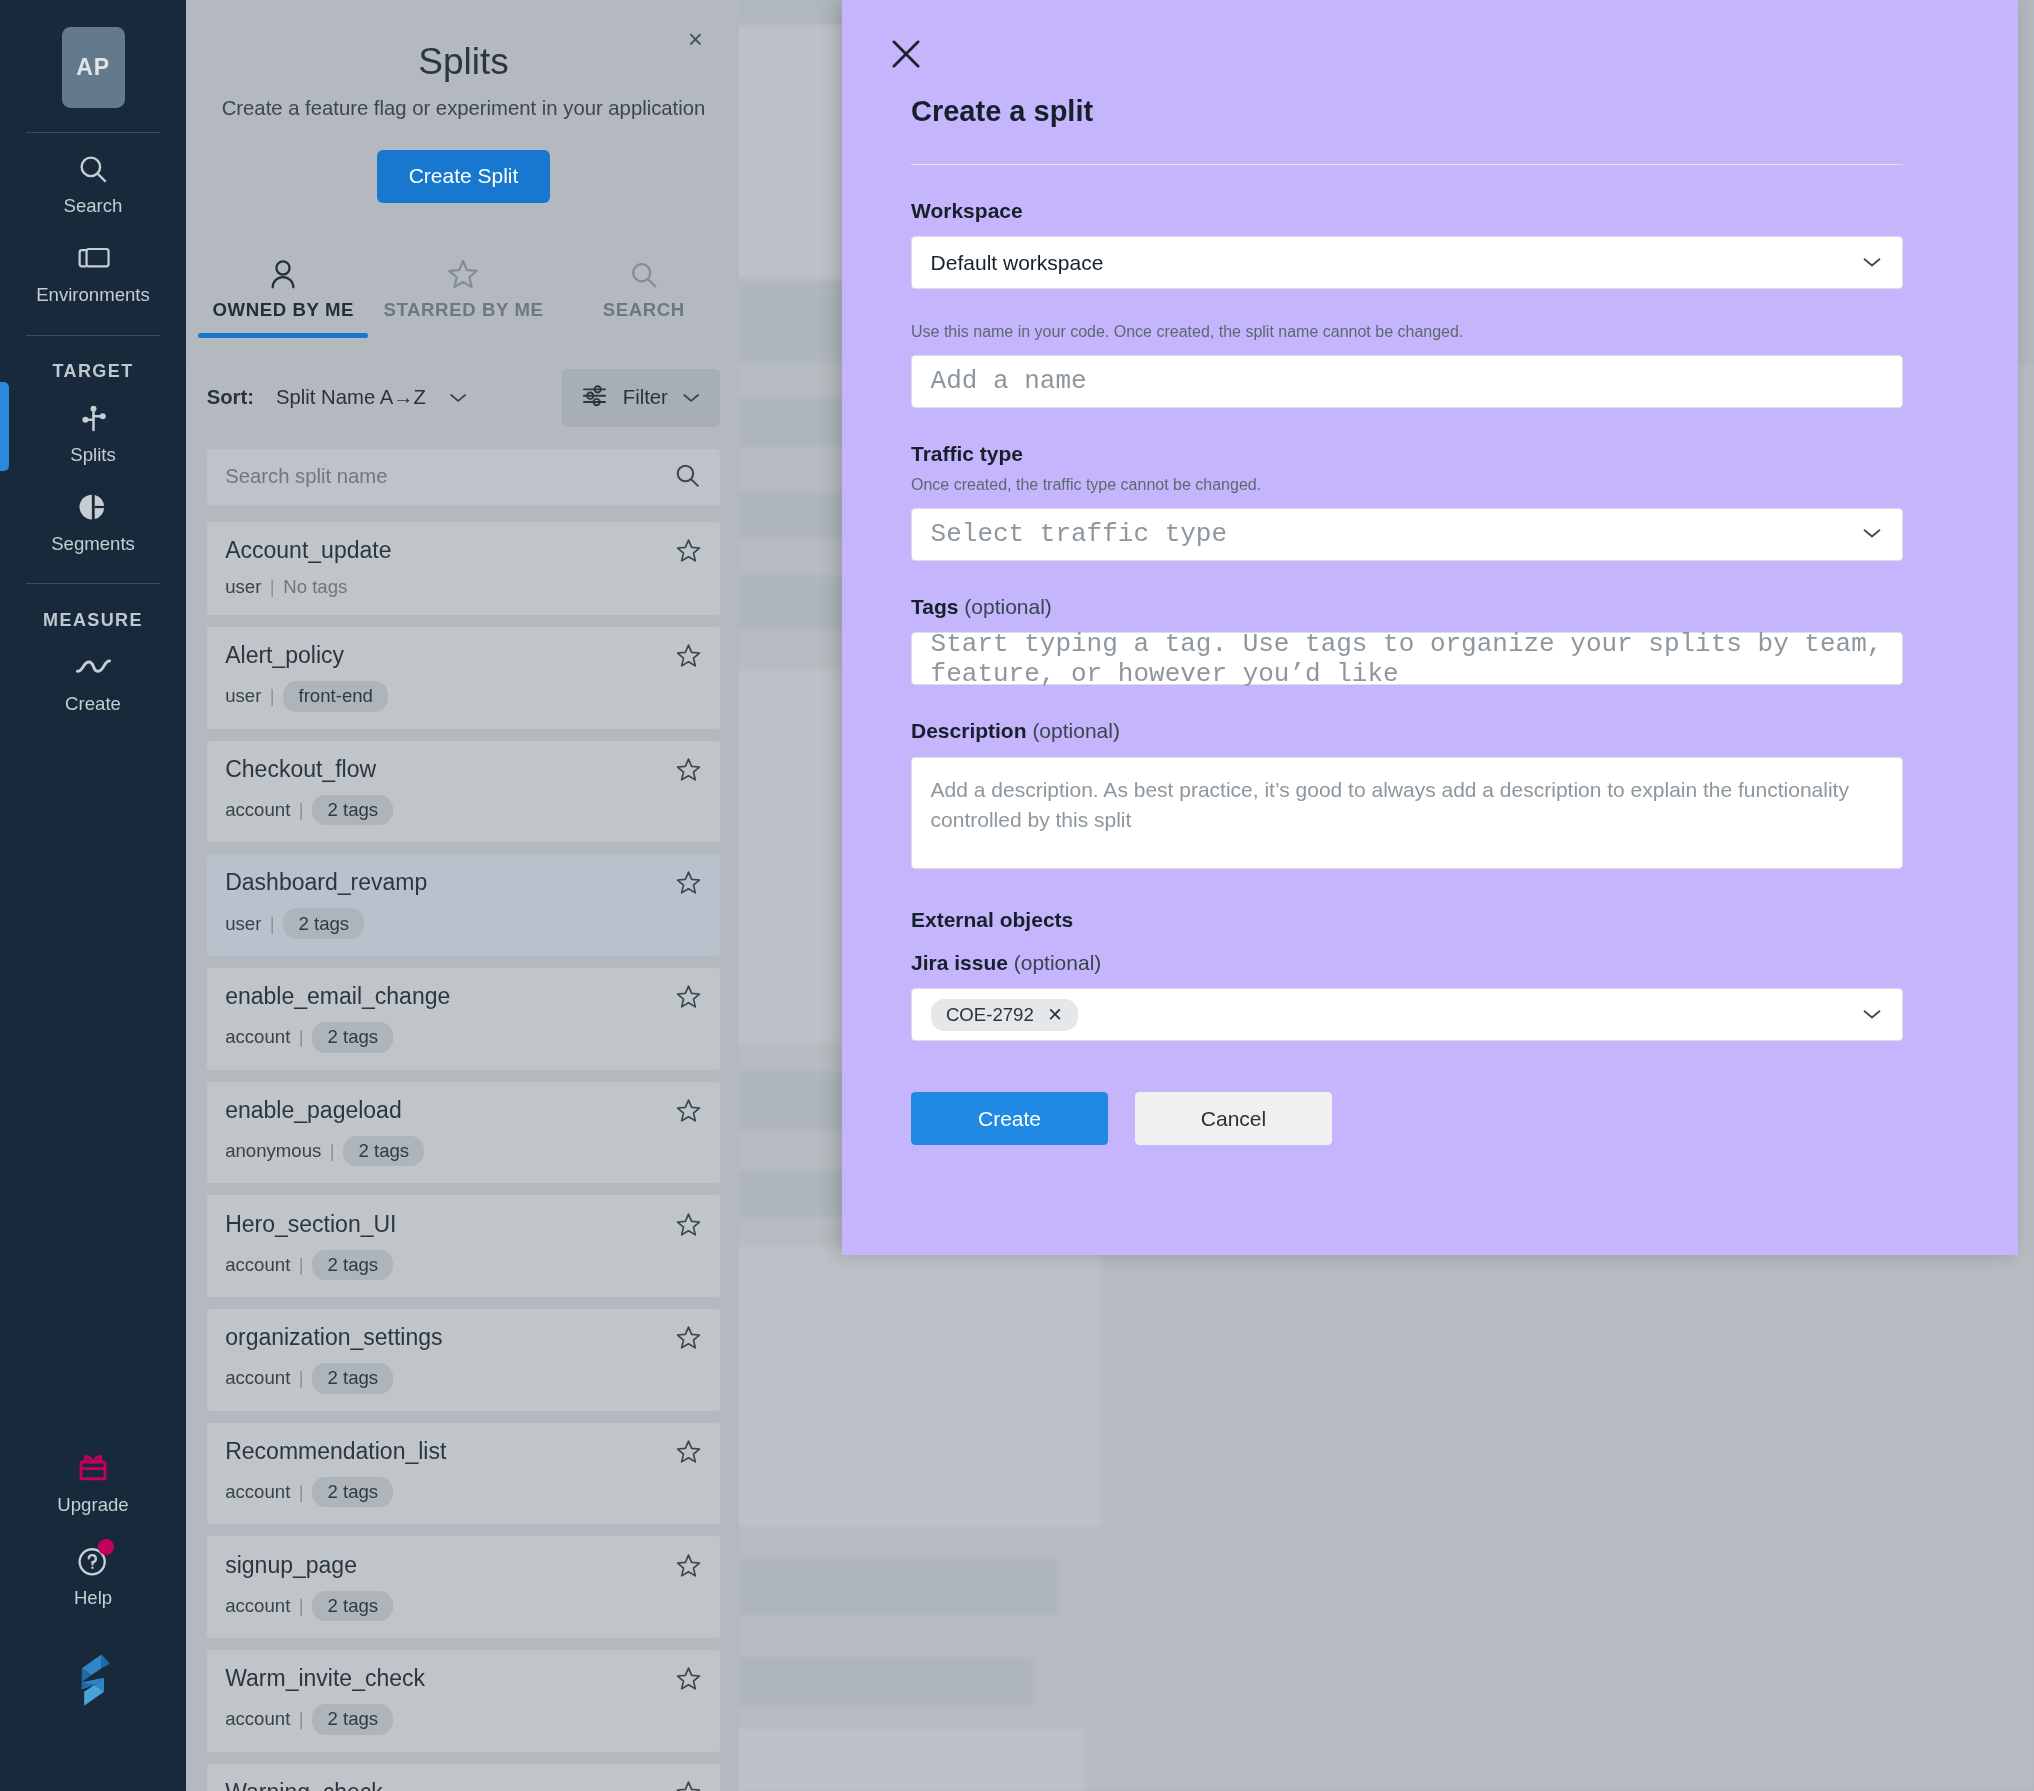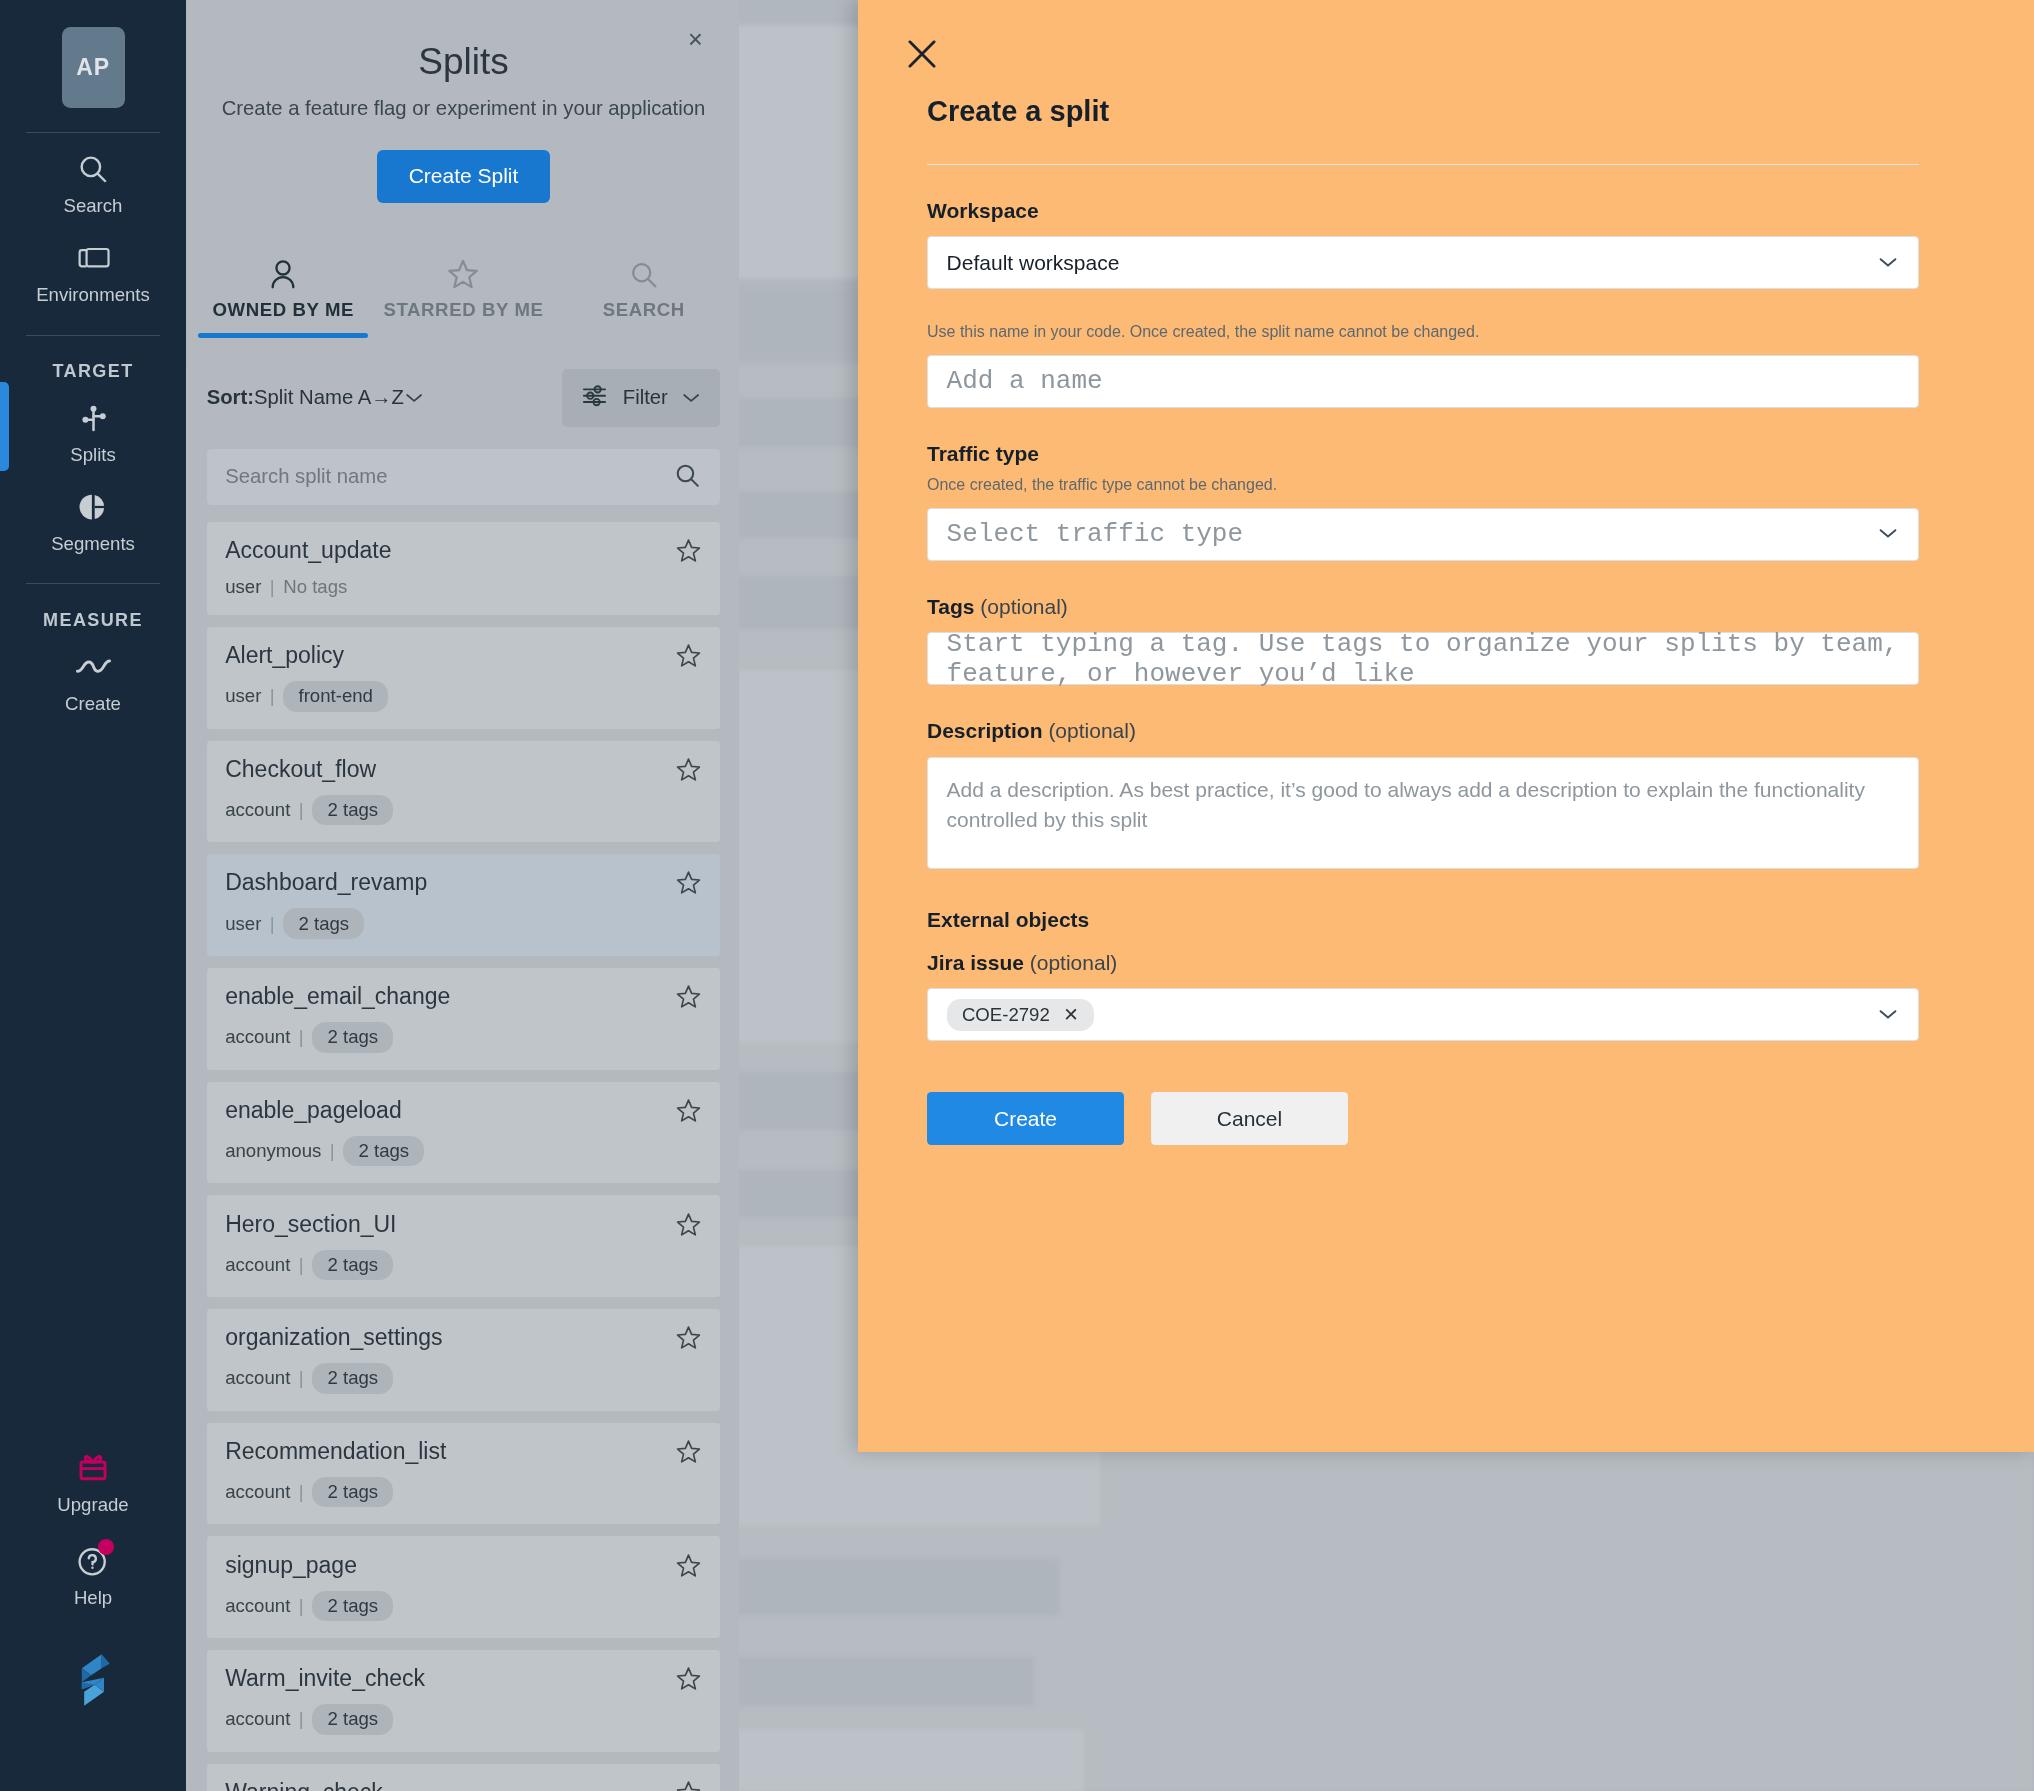--- a/index.html
+++ b/index.html
@@ -103,21 +103,21 @@
   .tab .tlbl { font-size: 18.6px; letter-spacing: 0.6px; margin-top: 8.5px; color: #6d7880; }
   .tab .tbar { height: 5.1px; width: 170px; margin-top: 12px; background: transparent; border-radius: 2.5px; }
   .tab.active .tlbl { color: #22303a; }
   .tab.active .tbar { background: #1877cf; }
   .tab.active svg { stroke: #22303a; }
 
   .sortbar {
     display: flex; align-items: center; justify-content: space-between;
     margin: 30.5px 3.4px 0 3.4px; padding: 0 15.3px;
   }
-  .sort-left { display: flex; align-items: center; gap: 0; font-size: 20.3px; color: #28333c; }
+  .sort-left { display: flex; align-items: center; gap: 22px; font-size: 20.3px; color: #28333c; }
   .sort-left b { font-weight: 700; }
   .filter-btn {
     display: flex; align-items: center; gap: 13.6px;
     background: #a7aeb4; border-radius: 5.1px;
     padding: 13.6px 18.6px; font-size: 20.3px; color: #28333c; cursor: pointer;
   }
   .search-box {
     margin: 22px 18.6px 0 18.6px; height: 56px;
     background: #bdc3c8; border-radius: 4.2px;
     display: flex; align-items: center; padding: 0 18.6px;
@@ -137,23 +137,23 @@
   .split-meta .bar { color: #8a949b; }
   .split-meta .notag { color: #6c767d; }
   .chip-tag {
     background: #aeb5ba; border-radius: 13.6px;
     padding: 4.2px 15.3px; font-size: 18.6px; color: #2f3a42;
   }
   .star { position: absolute; right: 18.6px; top: 15.3px; cursor: pointer; }
 
   
   .drawer {
-    position: absolute; right: 0; top: 0;
-    width: 1176px; height: 1452px;
-    background: #fdba74;
+    position: absolute; right: 16px; top: 0;
+    width: 1176px; height: 1255px;
+    background: #c4b5fd;
     box-shadow: -5.1px 0 18.6px rgba(0,0,0,.18);
     overflow: hidden;
   }
   .drawer-close {
     position: absolute; left: 44px; top: 34px;
     width: 39px; height: 39px; cursor: pointer;
     display: flex; align-items: center; justify-content: center;
   }
   .drawer-inner { padding: 95px 115px 0 69px; }
   .drawer-title { font-size: 29px; font-weight: 700; color: #16202a; }

